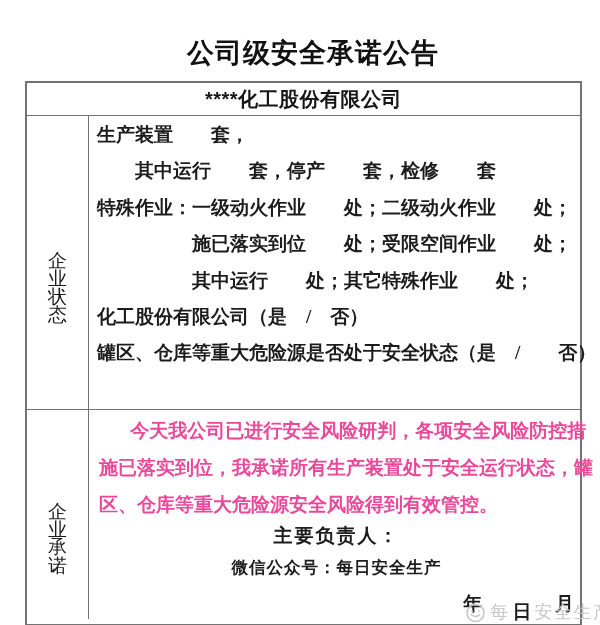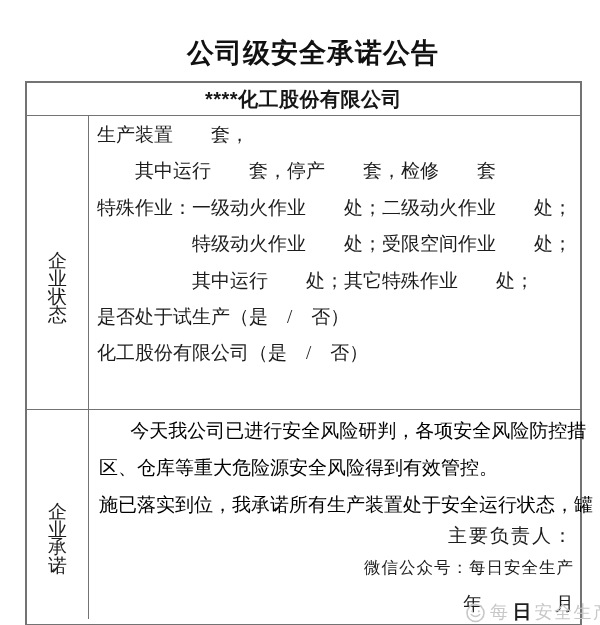--- a/index.html
+++ b/index.html
@@ -60,49 +60,49 @@
     box-sizing: border-box;
   }
   .vert-label {
     writing-mode: vertical-rl;
     text-orientation: upright;
     font-size: 19px;
     letter-spacing: 0.93em;
     margin-bottom: -0.93em;
     color: #1c1c1c;
   }
-  .content-cell { flex: 1 1 auto; box-sizing: border-box; min-width: 0; }
+  .content-cell { flex: 1 1 auto; box-sizing: border-box; min-width: 0; font-weight: bold; }
 
   
   .status-content { padding: 1px 4px 0 8px; }
   .s-line {
     white-space: pre;
     font-size: 19px;
     line-height: 36.4px;
     color: #1c1c1c;
   }
 
   
   .pledge-content { padding: 2px 6px 0 10px; }
   .p-line {
     font-size: 19px;
     line-height: 37px;
     white-space: pre;
-    color: #000000;
+    color: #ec4899;
   }
   .p-indent { text-indent: 1.65em; }
   .leader-line {
     height: 26px; line-height: 26px;
-    text-align: right;
+    text-align: center;
     font-size: 19px;
     letter-spacing: 2px;
   }
   .wechat-line {
     height: 38px; line-height: 38px;
-    text-align: right;
+    text-align: center;
     font-size: 16.5px;
     letter-spacing: 1px;
   }
   .date-line { height: 34px; line-height: 34px; font-size: 19px; white-space: nowrap; text-align: right; }
   .date-year { margin-left: 256px; }
   .date-month { margin-left: 68px; }
 
   
   .watermark {
     position: absolute;
@@ -141,35 +141,35 @@
     <div class="company-row">****化工股份有限公司</div>
 
     <div class="t-row row-status">
       <div class="label-cell">
         <span class="vert-label">企业状态</span>
       </div>
       <div class="content-cell status-content">
         <div class="s-line">生产装置　　套，</div>
         <div class="s-line">　　其中运行　　套，停产　　套，检修　　套</div>
         <div class="s-line">特殊作业：一级动火作业　　处；二级动火作业　　处；</div>
-        <div class="s-line">　　　　　特级动火作业　　处；受限空间作业　　处；</div>
+        <div class="s-line">　　　　　施已落实到位　　处；受限空间作业　　处；</div>
         <div class="s-line">　　　　　其中运行　　处；其它特殊作业　　处；</div>
-        <div class="s-line">是否处于试生产（是　/　否）</div>
         <div class="s-line">化工股份有限公司（是　/　否）</div>
+        <div class="s-line">罐区、仓库等重大危险源是否处于安全状态（是　/　　否）</div>
       </div>
     </div>
 
     <div class="t-row row-pledge">
       <div class="label-cell">
         <span class="vert-label">企业承诺</span>
       </div>
       <div class="content-cell pledge-content">
         <div class="p-line p-indent">今天我公司已进行安全风险研判，各项安全风险防控措</div>
+        <div class="p-line">施已落实到位，我承诺所有生产装置处于安全运行状态，罐</div>
         <div class="p-line">区、仓库等重大危险源安全风险得到有效管控。</div>
-        <div class="p-line">施已落实到位，我承诺所有生产装置处于安全运行状态，罐</div>
         <div class="leader-line">主要负责人：</div>
         <div class="wechat-line">微信公众号：每日安全生产</div>
         <div class="date-line">
           <span class="date-year">年</span>
           <span class="date-month">月</span>
         </div>
       </div>
     </div>
 
   </div>

